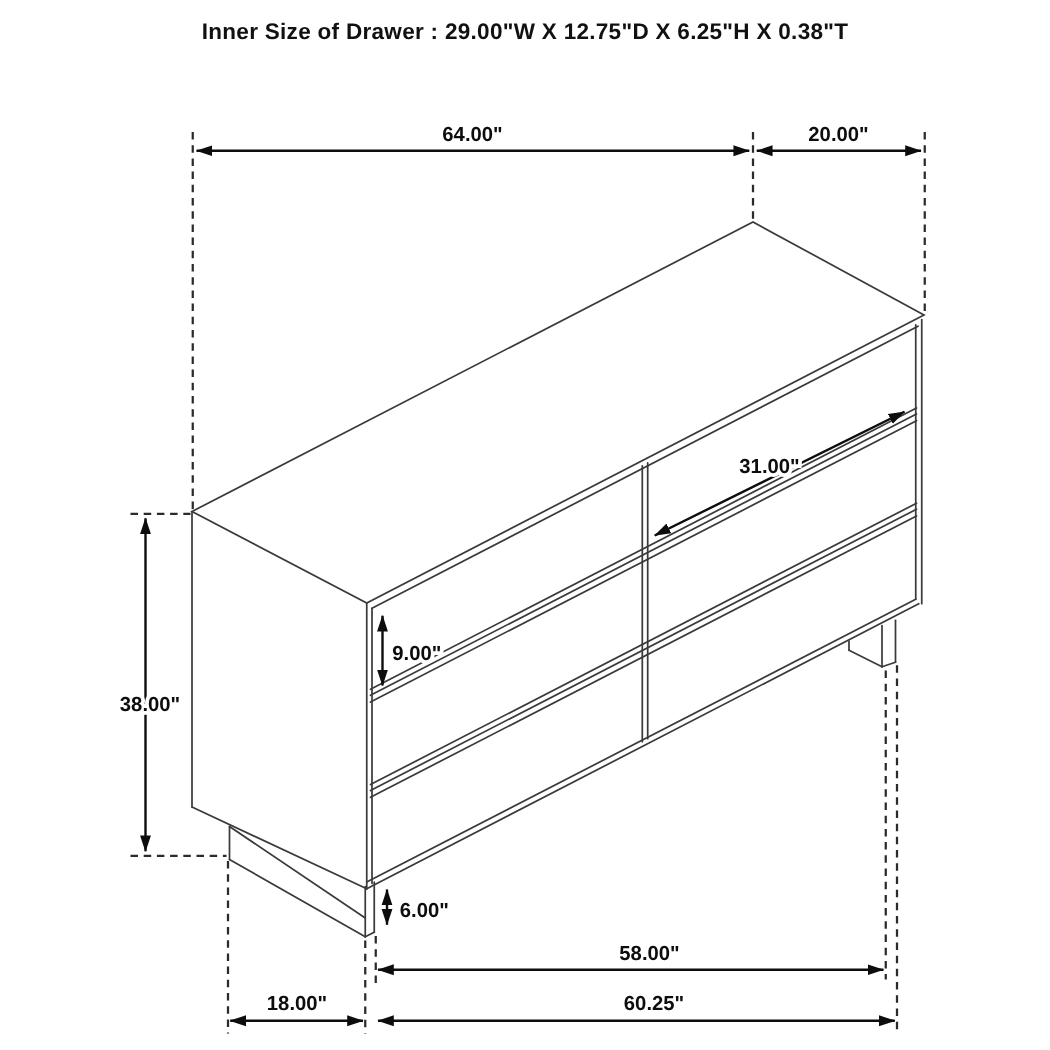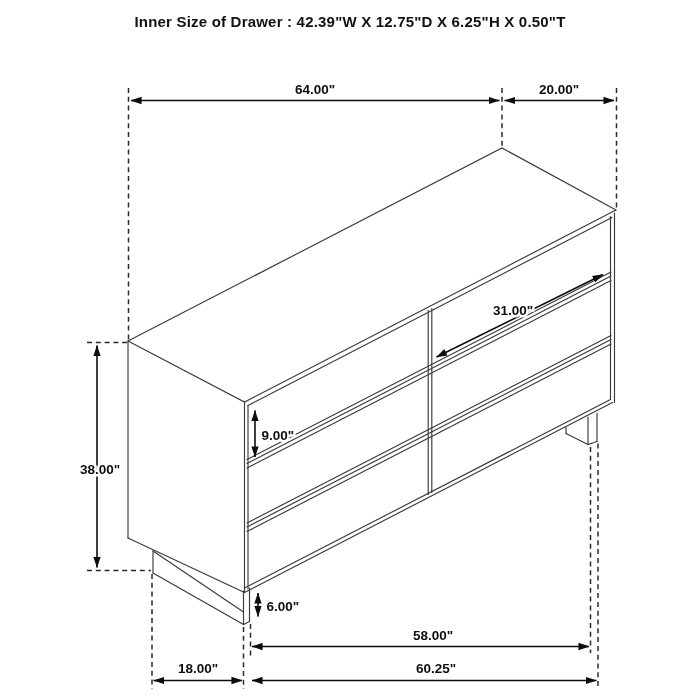--- a/index.html
+++ b/index.html
@@ -20,21 +20,21 @@
   .lbl{
     font-family:"Liberation Sans",sans-serif;font-size:13.5px;font-weight:bold;
     fill:#0d0d0d;stroke:#ffffff;stroke-width:5px;paint-order:stroke;
   }
   .mid{text-anchor:middle;}
 </style>
 </head>
 <body>
 
 <div id="stage">
-  <div id="title">Inner Size of Drawer : 42.39"W X 12.75"D X 6.25"H X 0.50"T</div>
+  <div id="title">Inner Size of Drawer : 29.00"W X 12.75"D X 6.25"H X 0.38"T</div>
 
   <svg width="700" height="700" viewBox="0 0 700 700">
     <defs>
       <marker id="arw" viewBox="0 0 10 8" refX="9.6" refY="4" markerWidth="11" markerHeight="9" orient="auto-start-reverse" markerUnits="userSpaceOnUse">
         <path d="M0,0.7 L10,4 L0,7.3 Z" fill="#0d0d0d"></path>
       </marker>
     </defs>
 
     <g>
 

